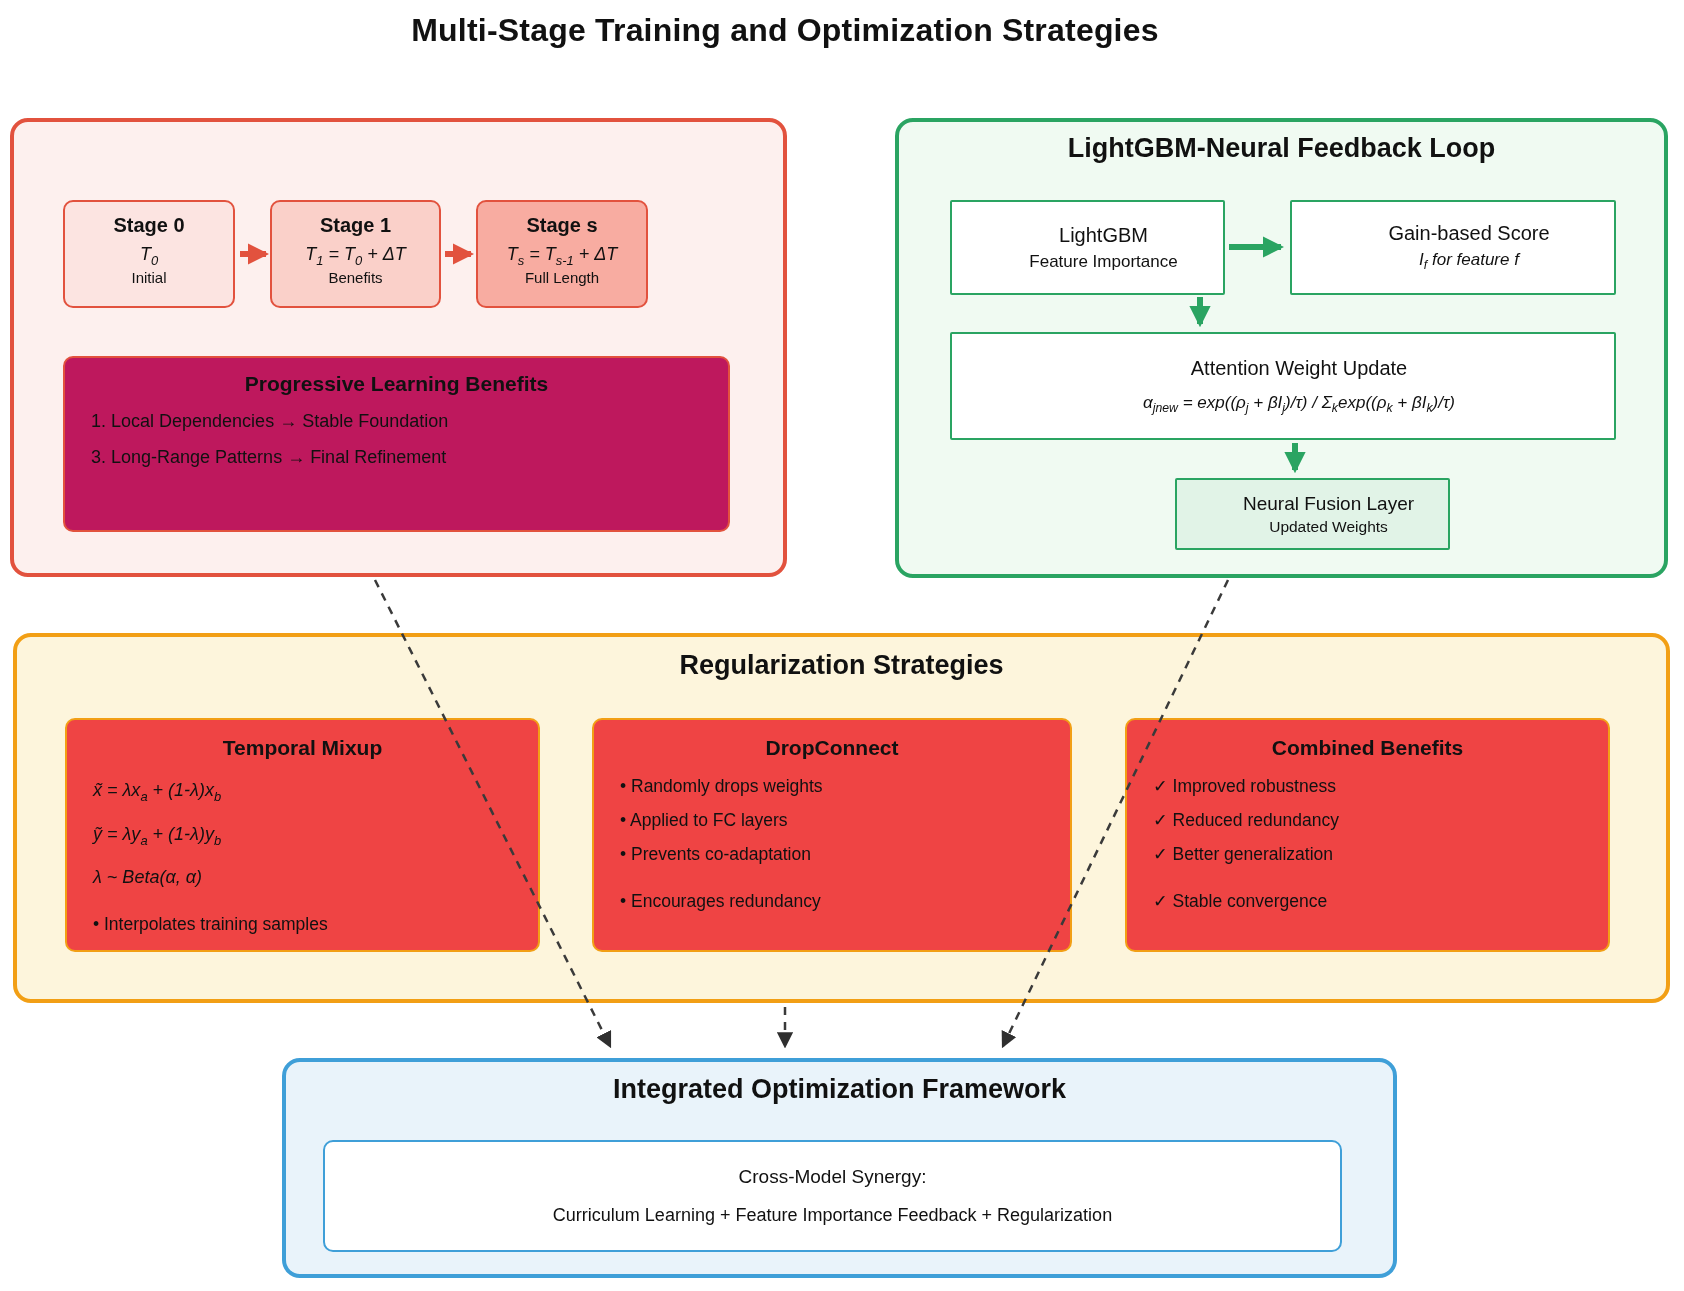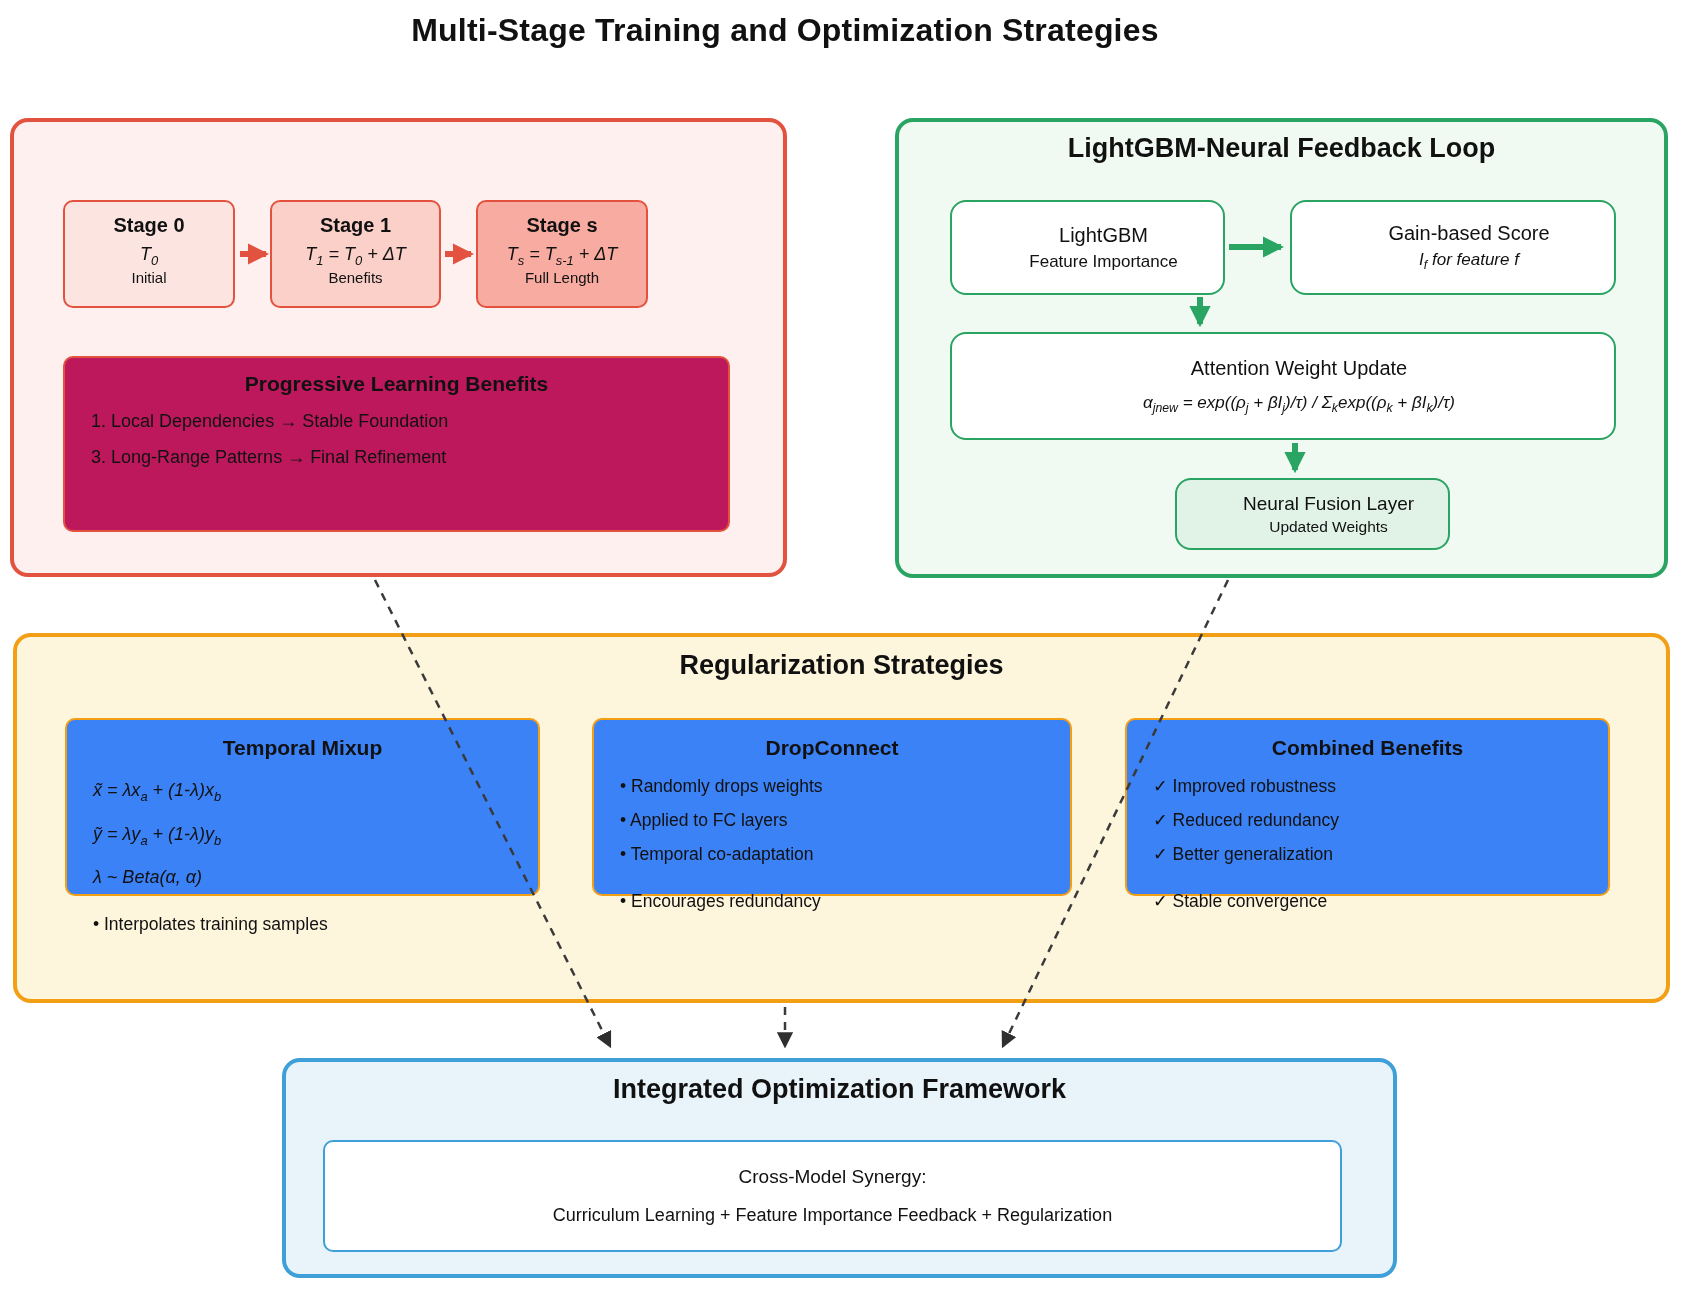--- a/index.html
+++ b/index.html
@@ -22,35 +22,35 @@
   .stage-name{font-size:20px;font-weight:600;}
   .stage-formula{font-size:18px;font-style:italic;margin-top:7px;}
   .stage-label{font-size:15px;margin-top:1px;}
   .benefits{left:63px;top:356px;width:667px;height:176px;background:#be185d;border:2.5px solid #e2523e;
             border-radius:10px;box-sizing:border-box;padding-top:14px;}
   .bx-title{text-align:center;font-size:21px;font-weight:700;}
   .benefit-item{margin:15px 0 0 26px;font-size:18px;line-height:21px;}
   
   .panel-green{left:895px;top:118px;width:773px;height:460px;background:#f0faf2;border:4px solid #2aa462;}
   .green-title{left:895px;top:133px;width:773px;}
-  .gbox{background:#ffffff;border:2.5px solid #2aa462;border-radius:16px;box-sizing:border-box;
+  .gbox{background:#ffffff;border:2.5px solid #2aa462;border-radius:2px;box-sizing:border-box;
         display:flex;flex-direction:column;align-items:center;justify-content:center;text-align:center;padding-left:32px;}
   .box-lightgbm{left:950px;top:200px;width:275px;height:95px;gap:5px;}
   .box-gain{left:1290px;top:200px;width:326px;height:95px;gap:5px;}
   .box-attention{left:950px;top:332px;width:666px;height:108px;gap:13px;}
   .box-fusion{left:1175px;top:478px;width:275px;height:72px;background:#e1f3e7;gap:3px;}
   .g-line1{font-size:20px;font-weight:500;}
   .g-line2{font-size:17px;}
   .g-italic{font-style:italic;}
   .fusion-line1{font-size:19px;font-weight:500;}
   .fusion-line2{font-size:15.5px;}
   
   .panel-yellow{left:13px;top:633px;width:1657px;height:370px;background:#fdf5dc;border:4px solid #f29f15;}
   .yellow-title{left:13px;top:650px;width:1657px;}
-  .wbox{height:178px;background:#3b82f6;border:2.5px solid #f29f15;border-radius:10px;
+  .wbox{height:234px;background:#ef4444;border:2.5px solid #f29f15;border-radius:10px;
         box-sizing:border-box;padding-top:16px;}
   .box-mixup{left:65px;top:718px;width:475px;}
   .box-drop{left:592px;top:718px;width:480px;}
   .box-combined{left:1125px;top:718px;width:485px;}
   .formula{margin:15px 0 0 26px;font-size:18px;line-height:22px;font-style:italic;}
   .formula.first{margin-top:19px;}
   .w-item{margin:13px 0 0 26px;font-size:17.5px;line-height:21px;}
   .w-item.first{margin-top:16px;}
   .w-item.gap{margin-top:26px;}
   sub{font-size:0.72em;}
@@ -124,21 +124,21 @@
     <div class="formula first">x̃ = λx<sub>a</sub> + (1-λ)x<sub>b</sub></div>
     <div class="formula">ỹ = λy<sub>a</sub> + (1-λ)y<sub>b</sub></div>
     <div class="formula">λ ~ Beta(α, α)</div>
     <div class="w-item gap">• Interpolates training samples</div>
   </div>
 
   <div class="abs wbox box-drop">
     <div class="bx-title">DropConnect</div>
     <div class="w-item first">• Randomly drops weights</div>
     <div class="w-item">• Applied to FC layers</div>
-    <div class="w-item">• Temporal co-adaptation</div>
+    <div class="w-item">• Prevents co-adaptation</div>
     <div class="w-item gap">• Encourages redundancy</div>
   </div>
 
   <div class="abs wbox box-combined">
     <div class="bx-title">Combined Benefits</div>
     <div class="w-item first">✓ Improved robustness</div>
     <div class="w-item">✓ Reduced redundancy</div>
     <div class="w-item">✓ Better generalization</div>
     <div class="w-item gap">✓ Stable convergence</div>
   </div>

